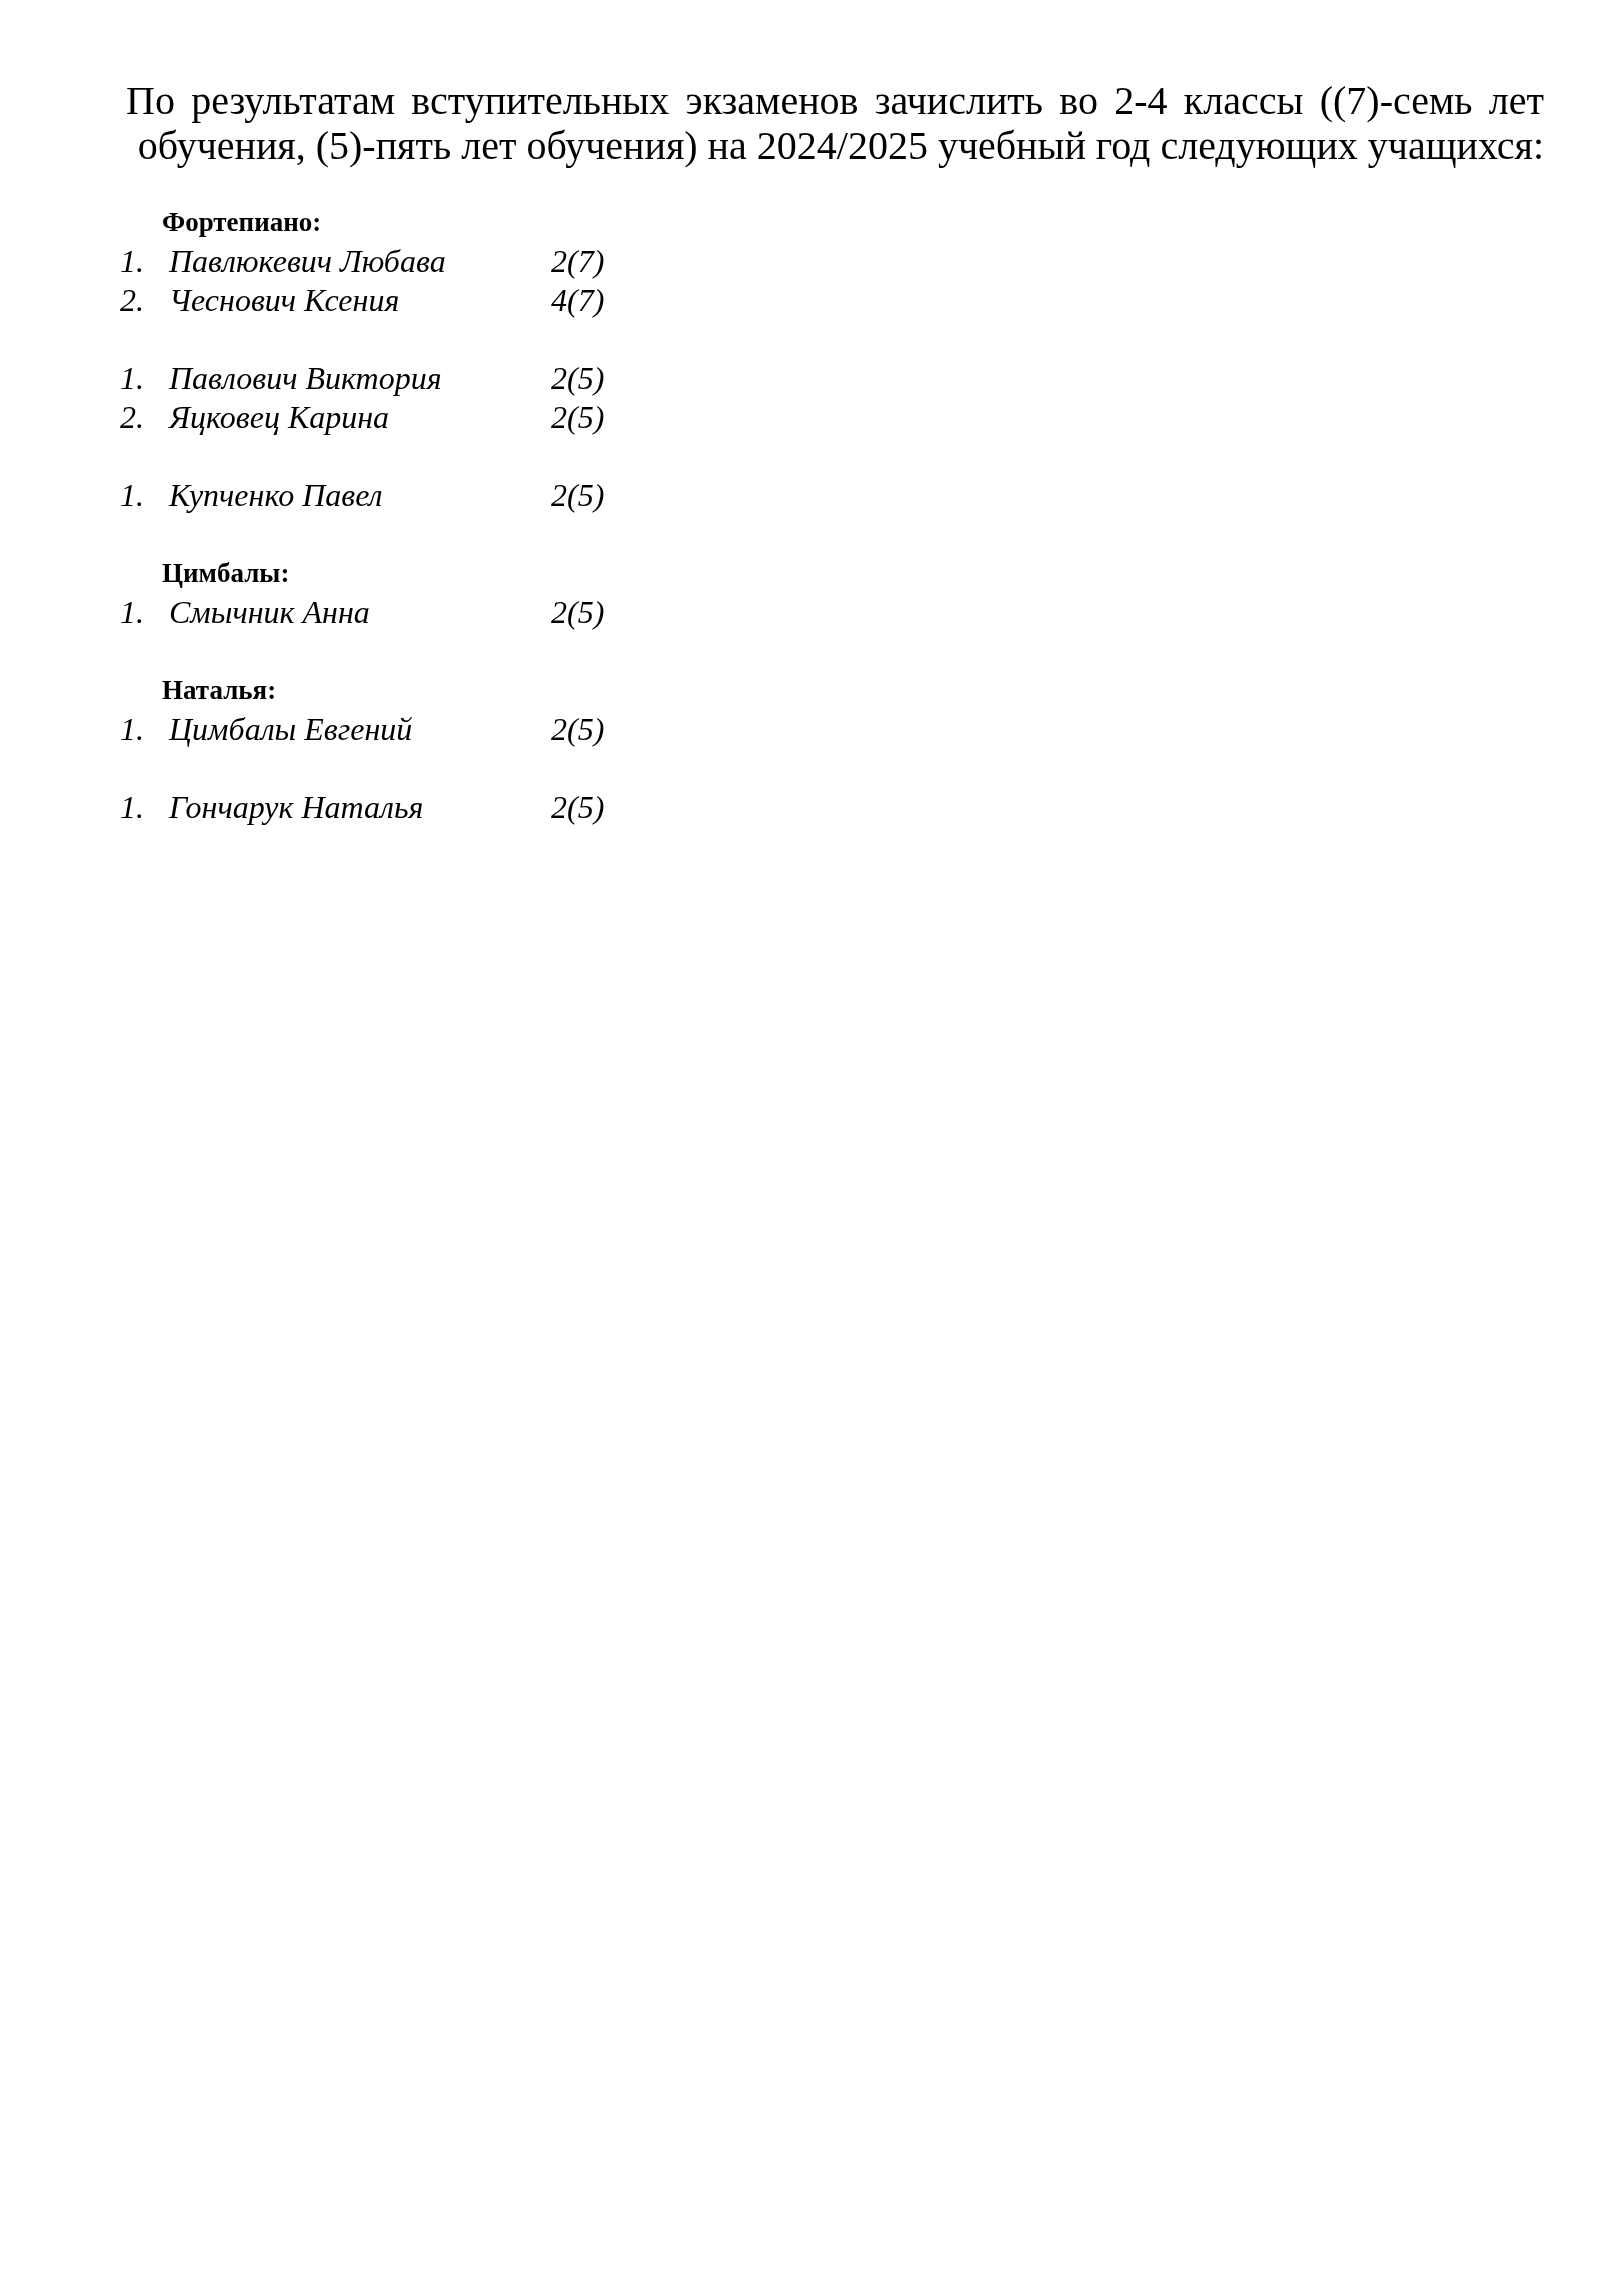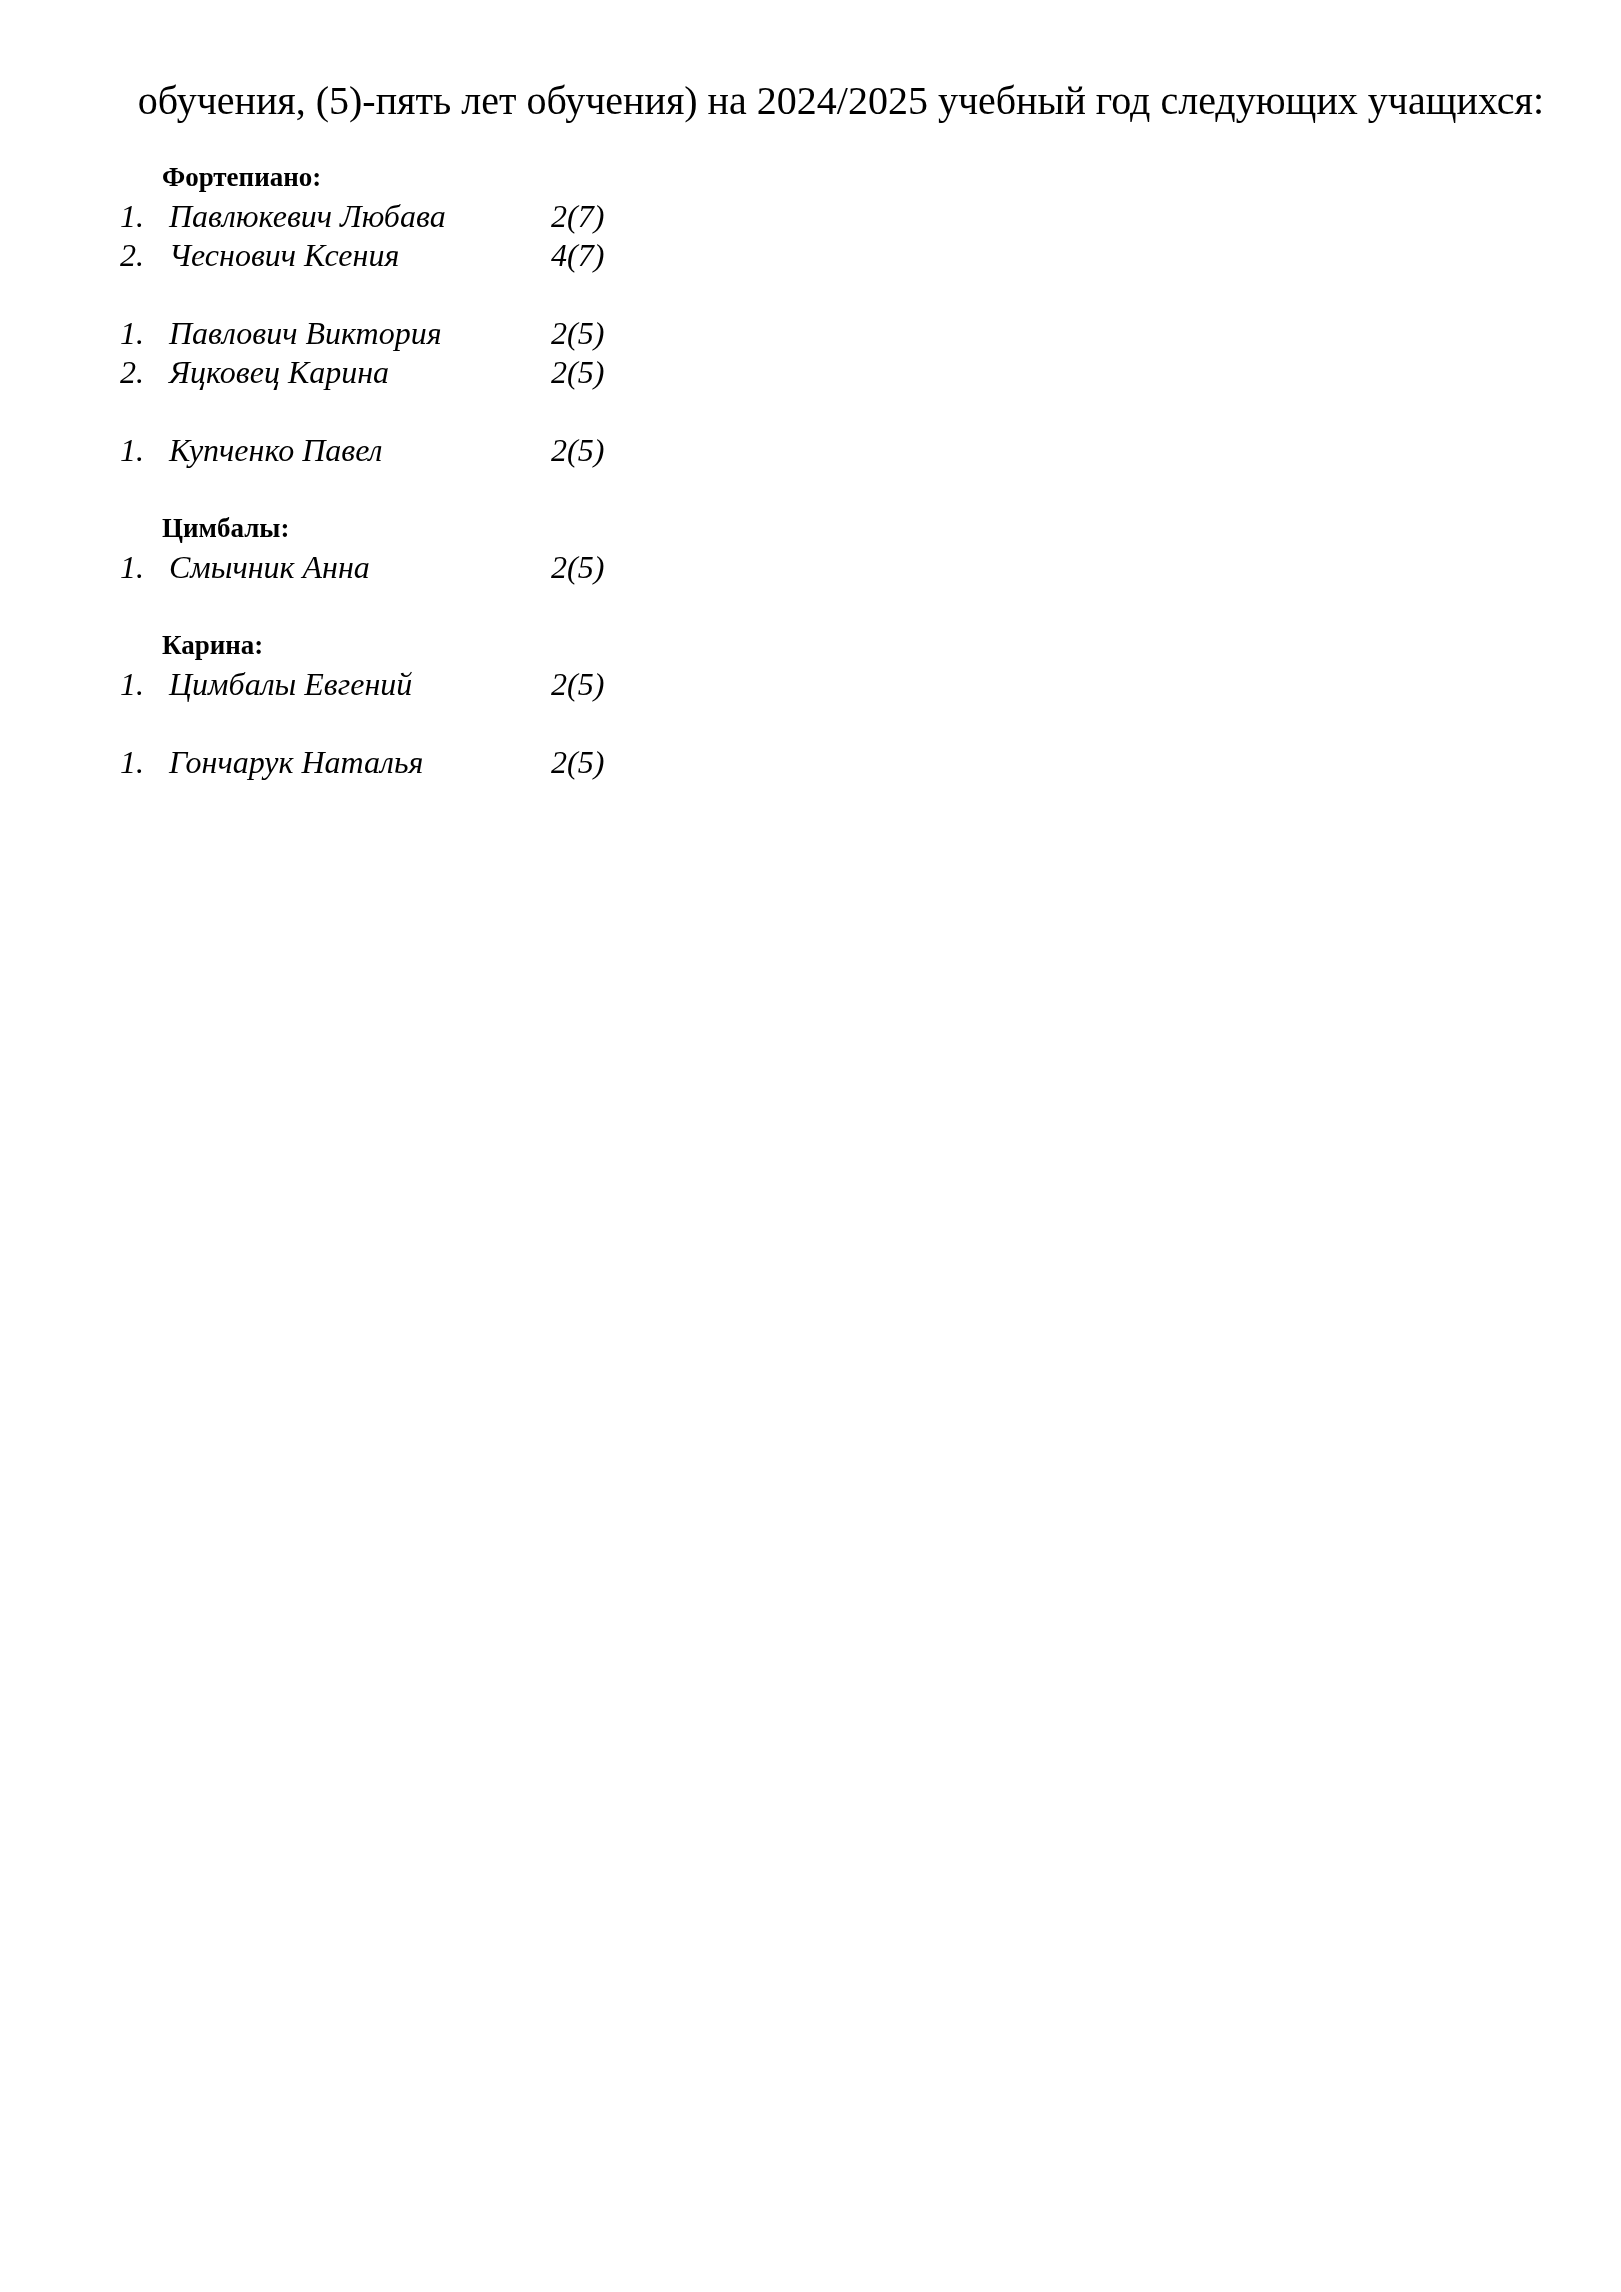--- a/index.html
+++ b/index.html
@@ -71,20 +71,21 @@
     left: 495px;
   }
 </style>
 </head>
 <body>
 
 <div class="page">
   <div class="content">
 
     <div class="para">
+      <div class="para-line1">По результатам вступительных экзаменов зачислить во 2-4 классы ((7)-семь лет</div>
       <div class="para-line2">обучения, (5)-пять лет обучения) на 2024/2025 учебный год следующих учащихся:</div>
     </div>
 
     <div class="sections">
 
       <div class="section">
         <div class="section-heading">Фортепиано:</div>
         <div class="student-row">
           <span class="student-num">1.</span>
           <span class="student-name">Павлюкевич Любава</span>
@@ -121,21 +122,21 @@
       <div class="section">
         <div class="section-heading">Цимбалы:</div>
         <div class="student-row">
           <span class="student-num">1.</span>
           <span class="student-name">Смычник Анна</span>
           <span class="student-grade">2(5)</span>
         </div>
       </div>
 
       <div class="section">
-        <div class="section-heading">Карина:</div>
+        <div class="section-heading">Наталья:</div>
         <div class="student-row">
           <span class="student-num">1.</span>
           <span class="student-name">Цимбалы Евгений</span>
           <span class="student-grade">2(5)</span>
         </div>
       </div>
 
       <div class="section">
         <div class="student-row">
           <span class="student-num">1.</span>

